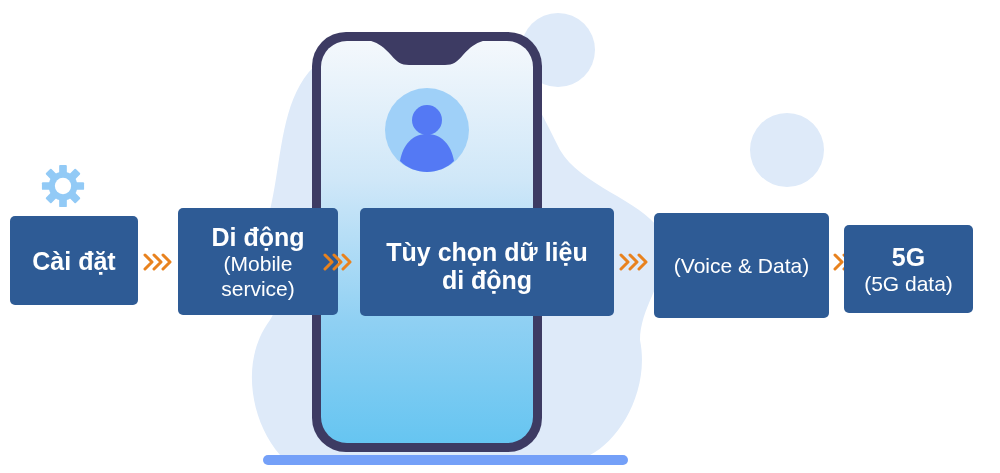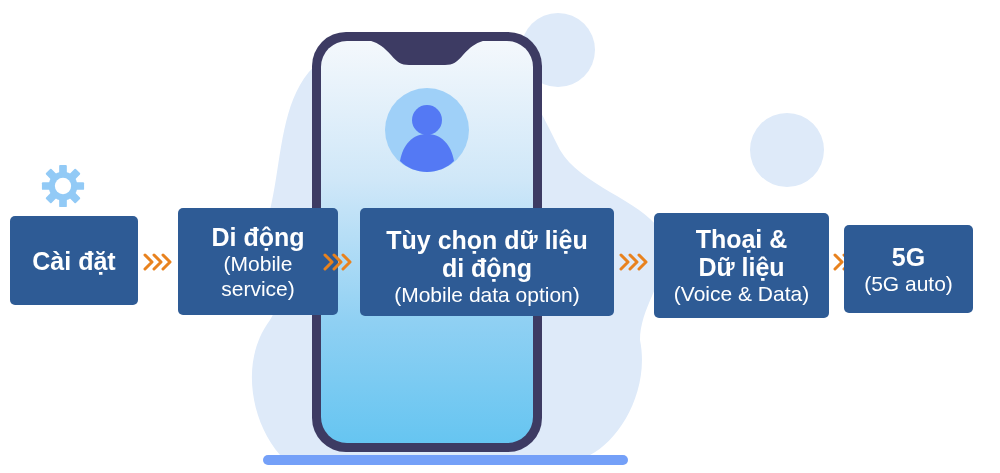--- a/index.html
+++ b/index.html
@@ -104,40 +104,38 @@
 <svg class="arrow" style="left:322px; top:252px;" viewBox="0 0 30 20">
   <g fill="none" stroke="#e8821e" stroke-width="3" stroke-linecap="round" stroke-linejoin="round">
     <polyline points="3,3 10,10 3,17"></polyline>
       <polyline points="12,3 19,10 12,17"></polyline>
       <polyline points="21,3 28,10 21,17"></polyline>
   </g>
 </svg>
 
 <div class="step" style="left:360px; top:208px; width:254px; height:108px;">
   <div class="title" style="padding:0 10px;margin-top:8px;">Tùy chọn dữ liệu di động</div>
-  <div class="sub">(Mobile data option)</div>
 </div>
 
 <svg class="arrow" style="left:618px; top:252px;" viewBox="0 0 30 20">
   <g fill="none" stroke="#e8821e" stroke-width="3" stroke-linecap="round" stroke-linejoin="round">
     <polyline points="3,3 10,10 3,17"></polyline>
       <polyline points="12,3 19,10 12,17"></polyline>
       <polyline points="21,3 28,10 21,17"></polyline>
   </g>
 </svg>
 
 <div class="step" style="left:654px; top:213px; width:175px; height:105px;">
-  <div class="title" style="padding:0 18px;">Thoại &amp; Dữ liệu</div>
   <div class="sub">(Voice &amp; Data)</div>
 </div>
 
 <svg class="arrow" style="left:832px; top:252px;" viewBox="0 0 30 20">
   <g fill="none" stroke="#e8821e" stroke-width="3" stroke-linecap="round" stroke-linejoin="round">
     <polyline points="3,3 10,10 3,17"></polyline>
       <polyline points="12,3 19,10 12,17"></polyline>
       <polyline points="21,3 28,10 21,17"></polyline>
   </g>
 </svg>
 
 <div class="step" style="left:844px; top:225px; width:129px; height:88px;">
   <div class="title">5G</div>
-  <div class="sub">(5G auto)</div>
+  <div class="sub">(5G data)</div>
 </div>
 
 </body></html>

